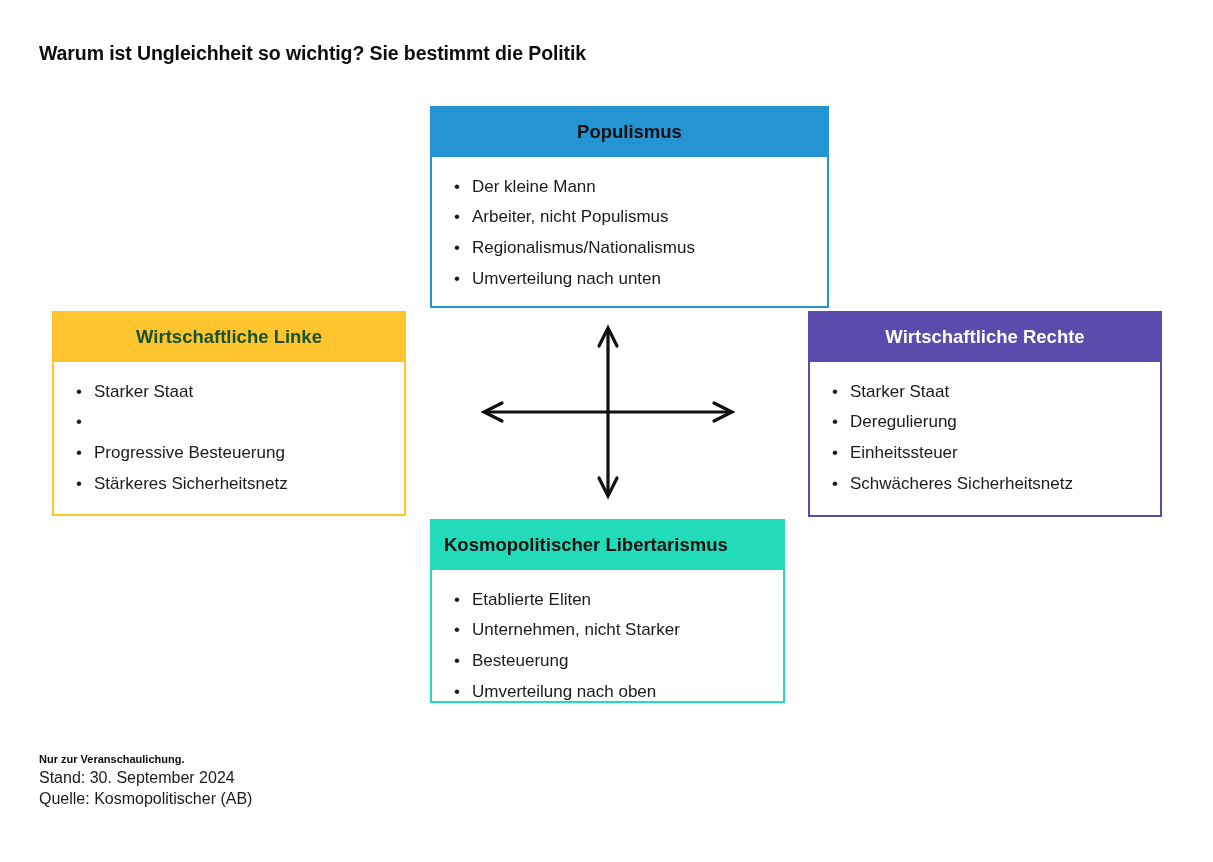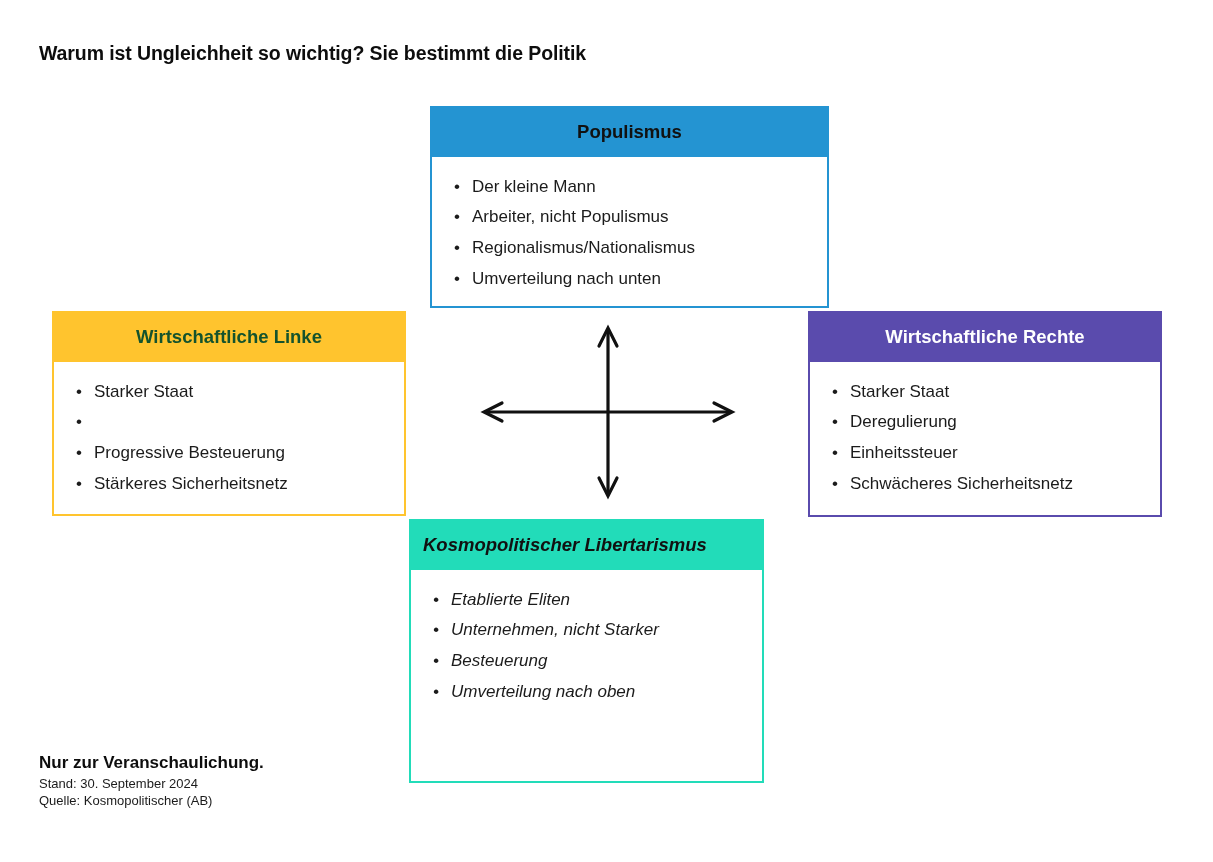--- a/index.html
+++ b/index.html
@@ -72,45 +72,45 @@
   }
   .bullet-text {
     flex: 1 1 auto;
     white-space: nowrap;
   }
 
   
   #box-populism   { left: 430px; top: 106px;  width: 399px; height: 202px; }
   #box-left       { left: 52px;  top: 311px;  width: 354px; height: 205px; }
   #box-right      { left: 808px; top: 311px;  width: 354px; height: 206px; }
-  #box-bottom     { left: 409px; top: 519px;  width: 355px; height: 264px; font-style: italic; }
+  #box-bottom     { left: 430px; top: 519px;  width: 355px; height: 184px; }
 
   
   .axis-cross {
     position: absolute;
     left: 478px;
     top: 322px;
     width: 260px;
     height: 180px;
   }
 
   
   .footer {
     position: absolute;
     left: 39px;
     top: 752px;
     line-height: 1.33;
   }
   .footer-disclaimer {
-    font-size: 17px;
+    font-size: 11px;
     font-weight: bold;
     color: #0d0d0d;
   }
   .footer-line {
-    font-size: 13px;
+    font-size: 16px;
     color: #1b1b1b;
   }
 </style>
 </head>
 <body>
 
 <div class="page-title">Warum ist Ungleichheit so wichtig? Sie bestimmt die Politik</div>
 
 <div class="qbox" id="box-populism" style="border-color:#2494D2;">
   <div class="qbox-header" style="background:#2494D2;color:#111111;">Populismus</div>

